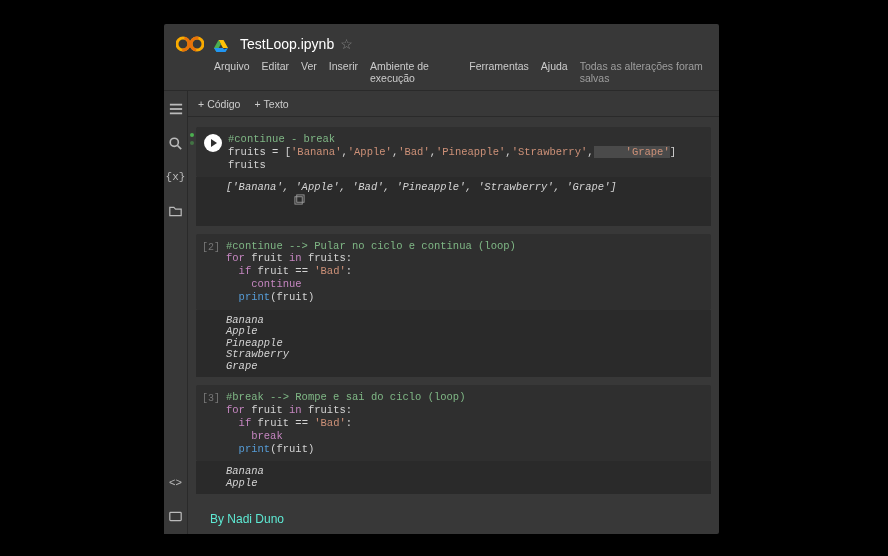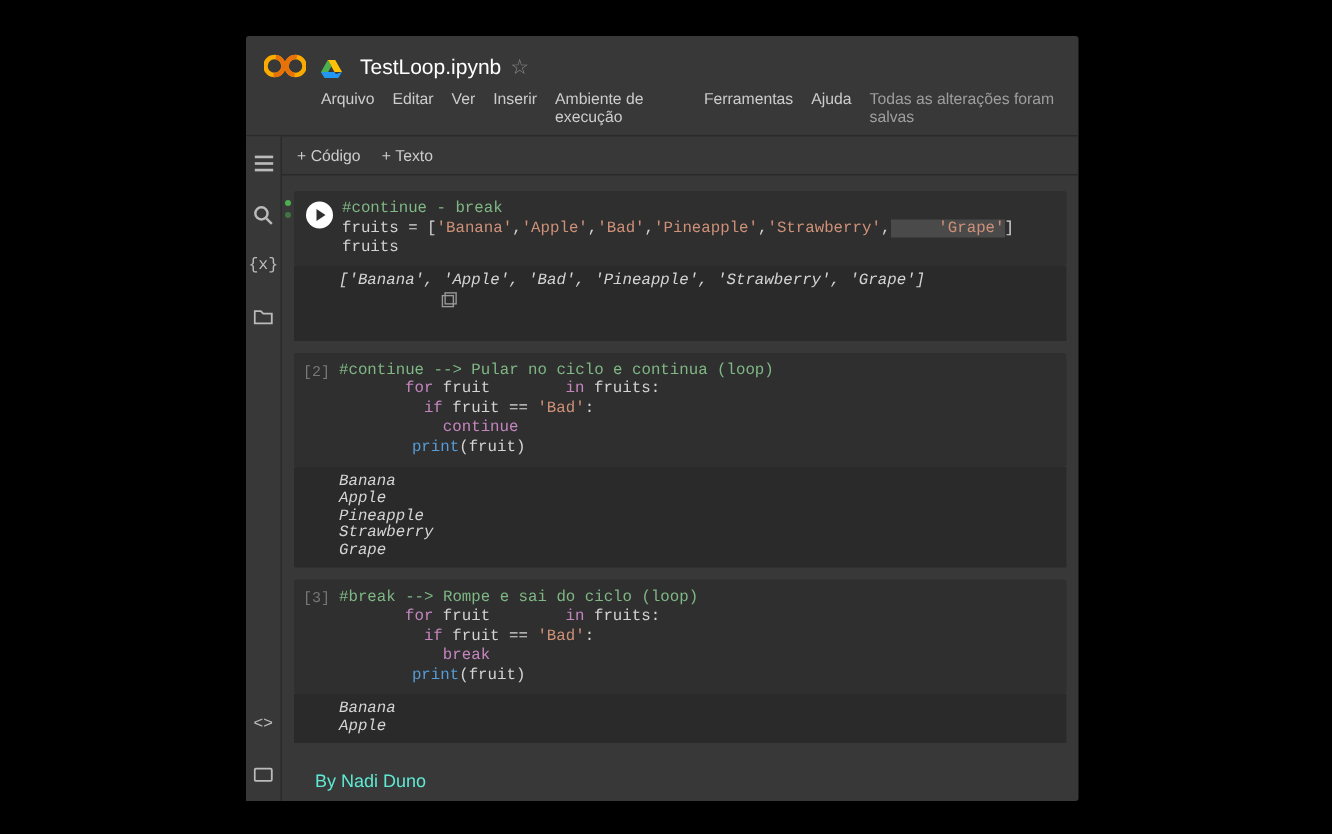--- a/index.html
+++ b/index.html
@@ -219,22 +219,22 @@
     width: 4px;
     height: 4px;
     background: #4caf50;
     border-radius: 50%;
     opacity: 0.5;
   }
   .c-comment { color: #7fb785; }
   .c-ident { color: #d4d4d4; }
   .c-string { color: #ce9178; }
   .c-string-hl { color: #ce9178; background: #4a4a4a; padding-left: 32px; }
-  .c-keyword { color: #c586c0; margin-left: 44px; }
-  .c-builtin { color: #569cd6; margin-left: 36px; }
+  .c-keyword { color: #c586c0; }
+  .c-builtin { color: #569cd6; }
   .text-cell {
     background: #383838;
     padding: 10px 14px 18px 14px;
     color: #5eead4;
     font-size: 12px;
   }
 </style>
 </head>
 <body>
 

